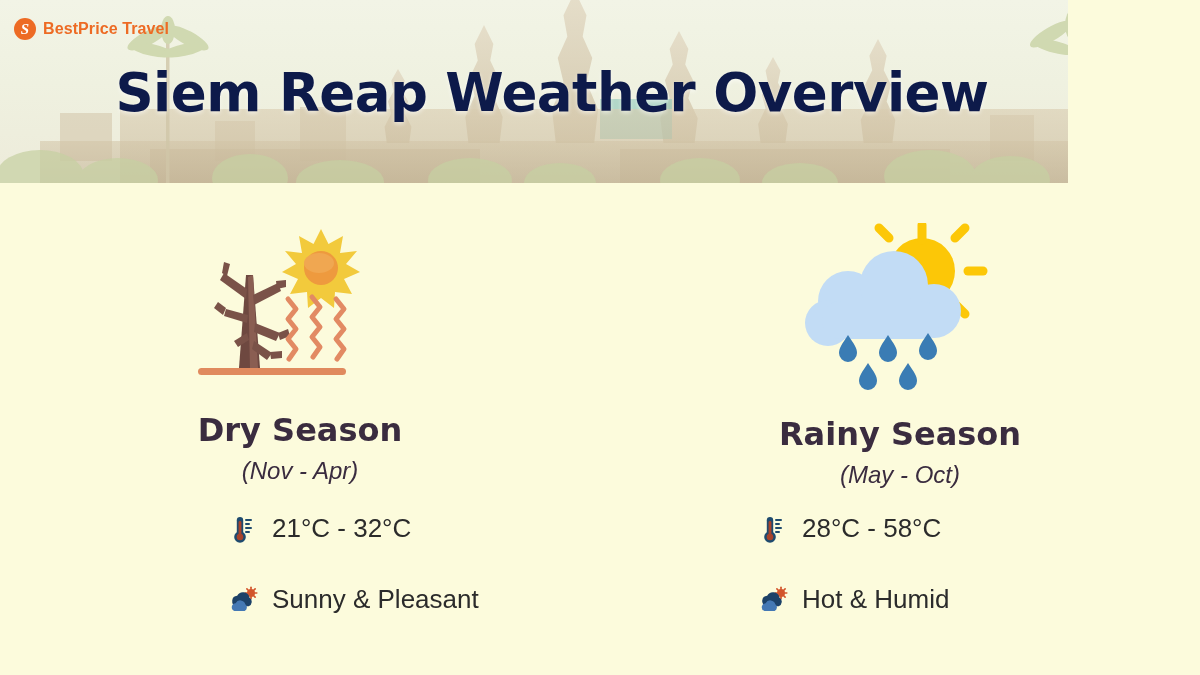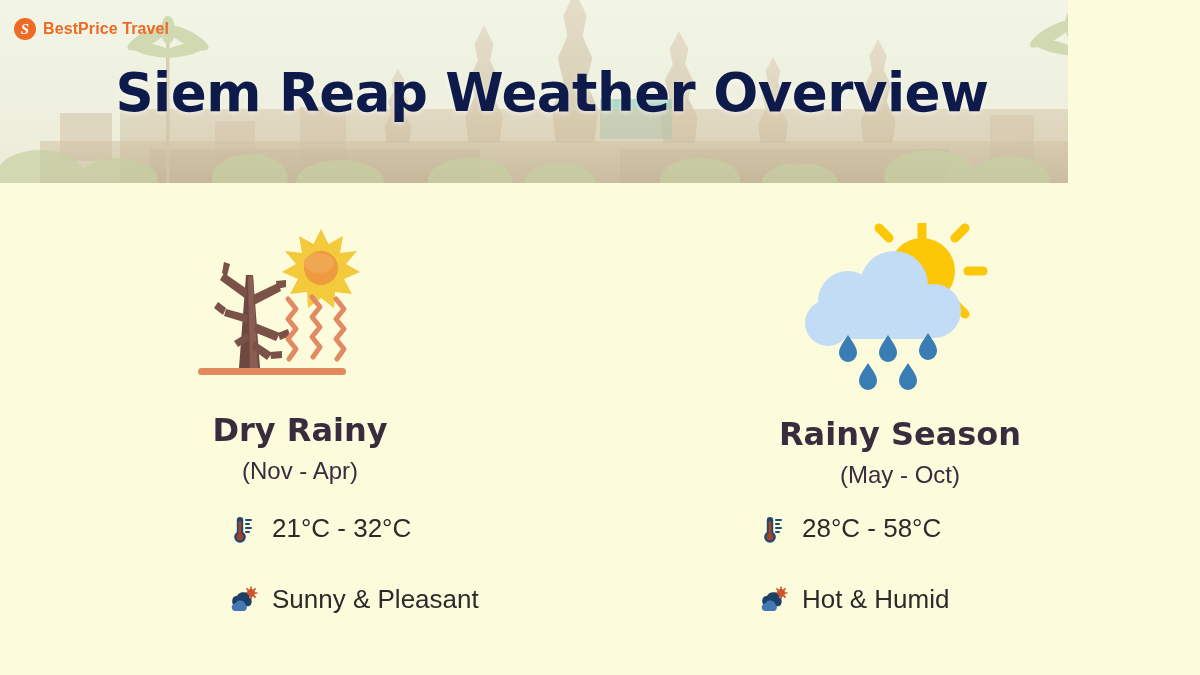--- a/index.html
+++ b/index.html
@@ -115,21 +115,21 @@
     position:absolute; left:0; right:0;
     text-align:center;
     font-family:"DejaVu Sans", sans-serif;
     font-weight:700; font-size:32px; color:#3A2C3F;
   }
   .season-title.left  { top:228px; }
   .season-title.right { top:232px; }
   .season-months {
     position:absolute; left:0; right:0;
     text-align:center;
-    font-size:24px; color:#3A2C3F;
+    font-size:24px; font-style:italic; color:#3A2C3F;
   }
   .season-months.left  { top:274px; }
   .season-months.right { top:278px; }
 
   .facts {
     position:absolute; top:330px; left:0; right:0;
     display:flex; flex-direction:column; gap:40px;
   }
   .fact {
     display:flex; align-items:center; gap:14px;
@@ -247,21 +247,21 @@
 
             <g stroke="#E28A63" stroke-width="5" fill="none" stroke-linecap="round" stroke-linejoin="round">
               <path d="M98,76 L106,86 L98,96 L106,106 L98,116 L106,126 L99,136"></path>
               <path d="M122,74 L130,84 L122,94 L130,104 L122,114 L130,124 L123,134"></path>
               <path d="M146,76 L154,86 L146,96 L154,106 L146,116 L154,126 L147,136"></path>
             </g>
           </svg>
         </div>
       </div>
 
-      <div class="season-title left">Dry Rainy</div>
+      <div class="season-title left">Dry Season</div>
       <div class="season-months left">(Nov - Apr)</div>
 
       <div class="facts">
         <div class="fact">
           <svg class="fact-icon" viewBox="0 0 28 30">
             <circle cx="10" cy="23" r="5.8" fill="#1E4A6E"></circle>
             <rect x="6.8" y="3" width="6.4" height="19" rx="3.2" fill="#1E4A6E"></rect>
             <rect x="8.6" y="7" width="2.8" height="15" rx="1.4" fill="#A8432B"></rect>
             <circle cx="10" cy="23" r="3.3" fill="#A8432B"></circle>
             <g fill="#1E4A6E">

